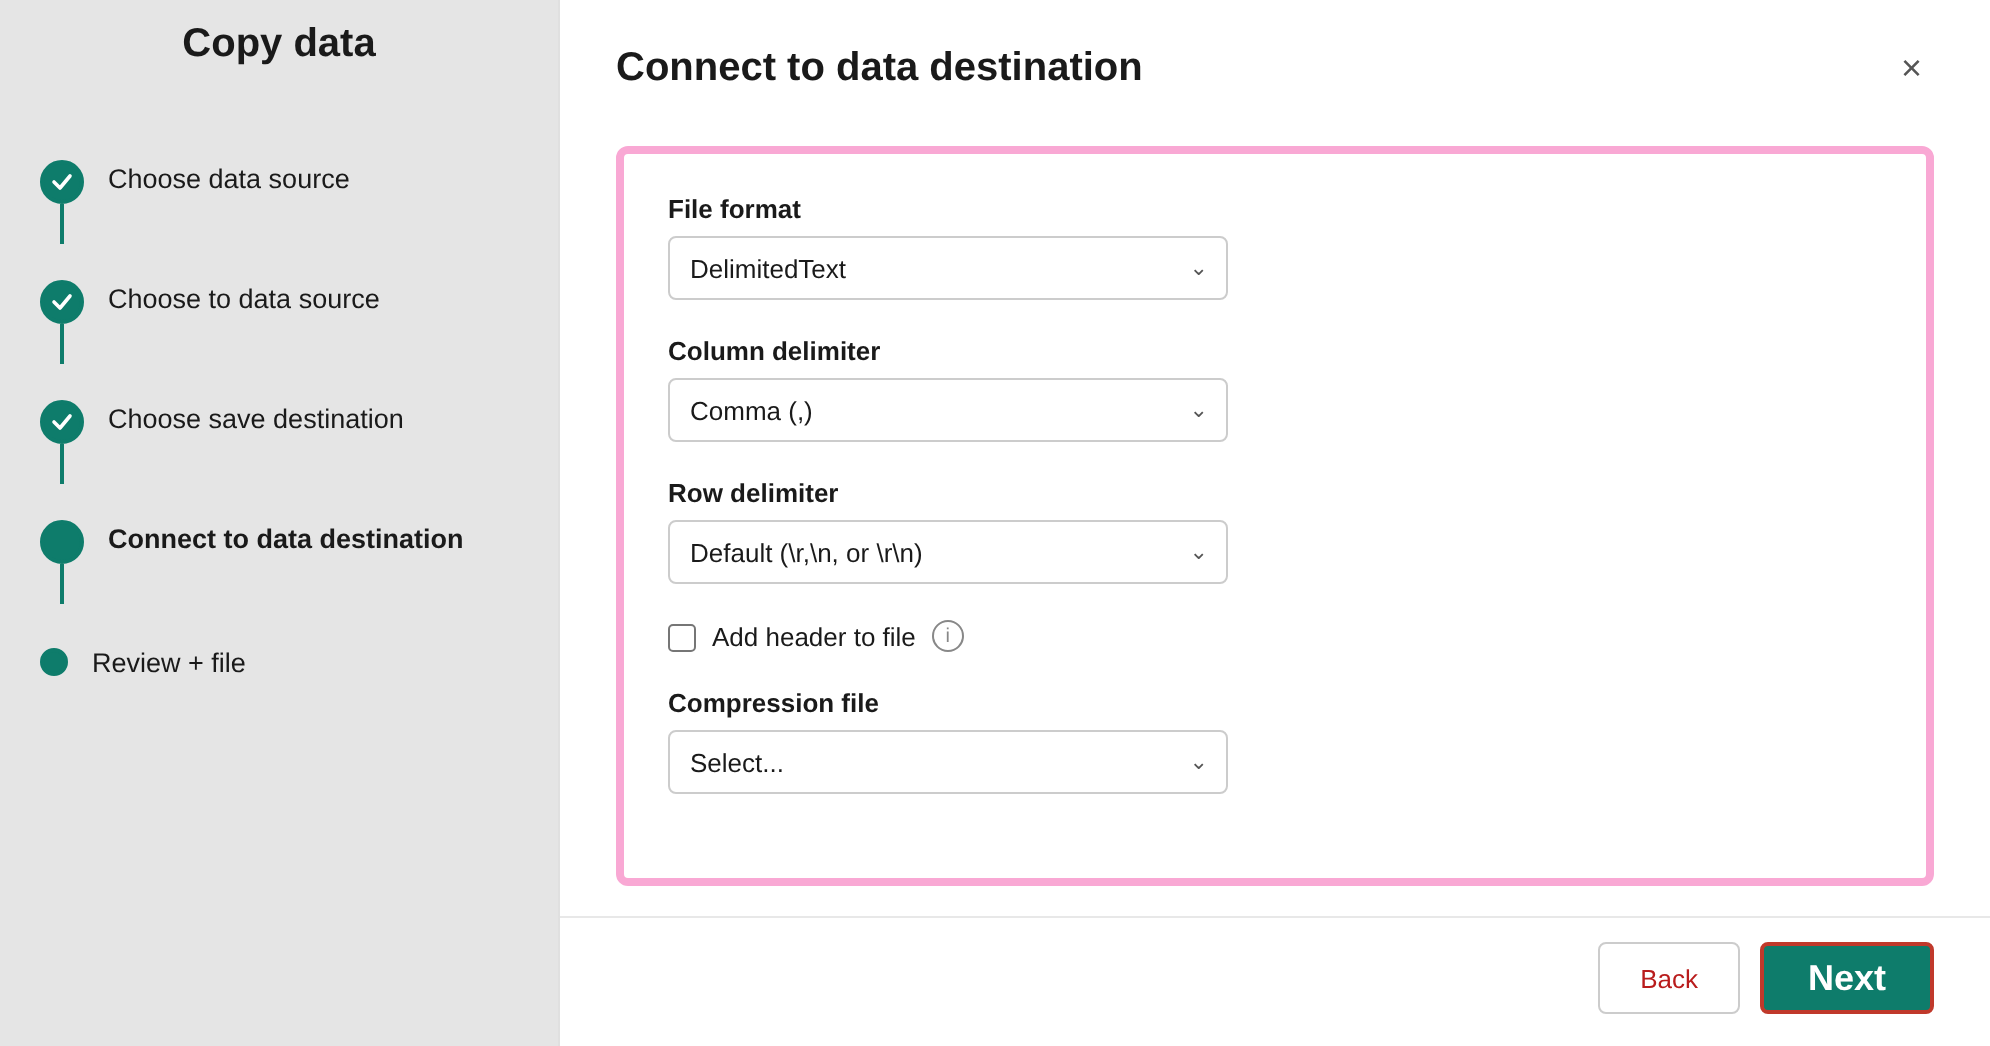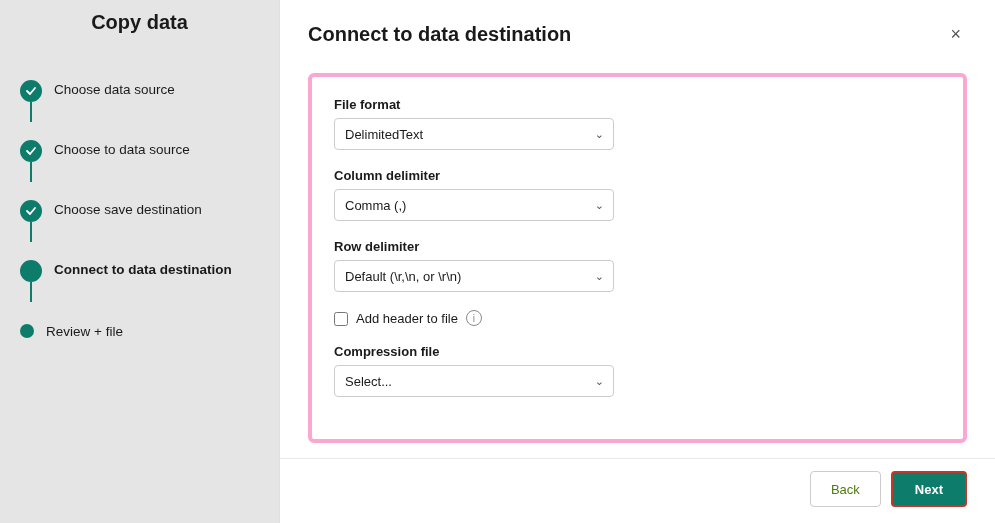--- a/index.html
+++ b/index.html
@@ -218,31 +218,31 @@
       gap: 10px;
       border-top: 1px solid #e8e8e8;
     }
     .btn-back {
       height: 36px;
       padding: 0 20px;
       border: 1px solid #ccc;
       border-radius: 4px;
       background: #fff;
       font-size: 13px;
-      color: #4d7c0f;
+      color: #b91c1c;
       cursor: pointer;
       font-weight: 500;
     }
     .btn-next {
       height: 36px;
       padding: 0 22px;
       border: 2px solid #c0392b;
       border-radius: 4px;
       background: #0e7c6b;
-      font-size: 13px;
+      font-size: 18px;
       color: #fff;
       cursor: pointer;
       font-weight: 600;
     }
   </style>
 </head>
 <body>
 
 <div class="modal-wrapper">
 

